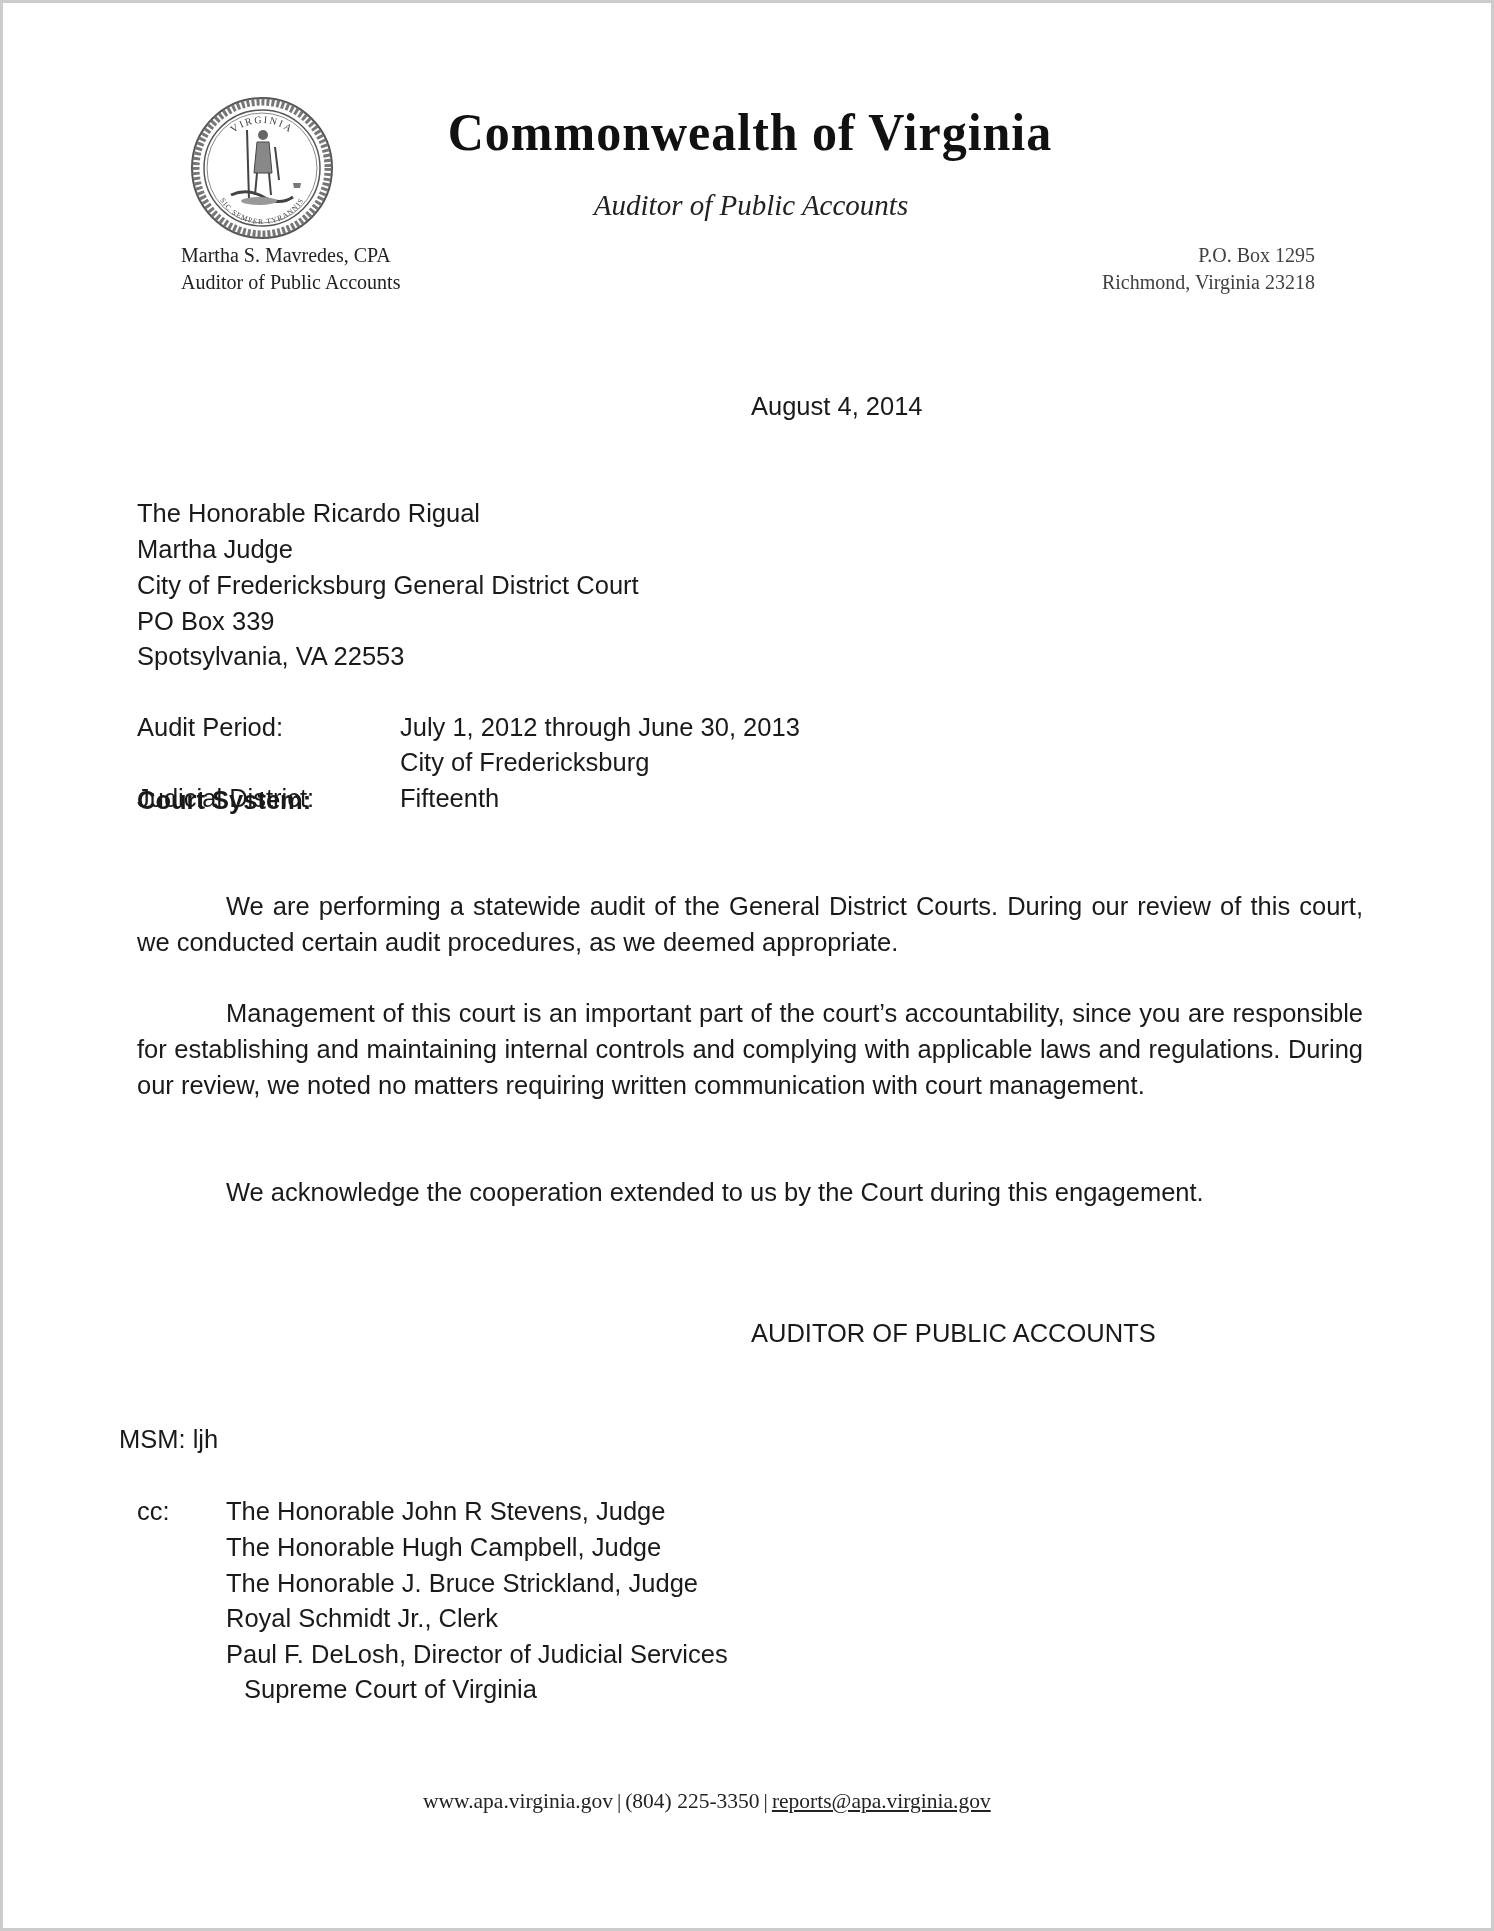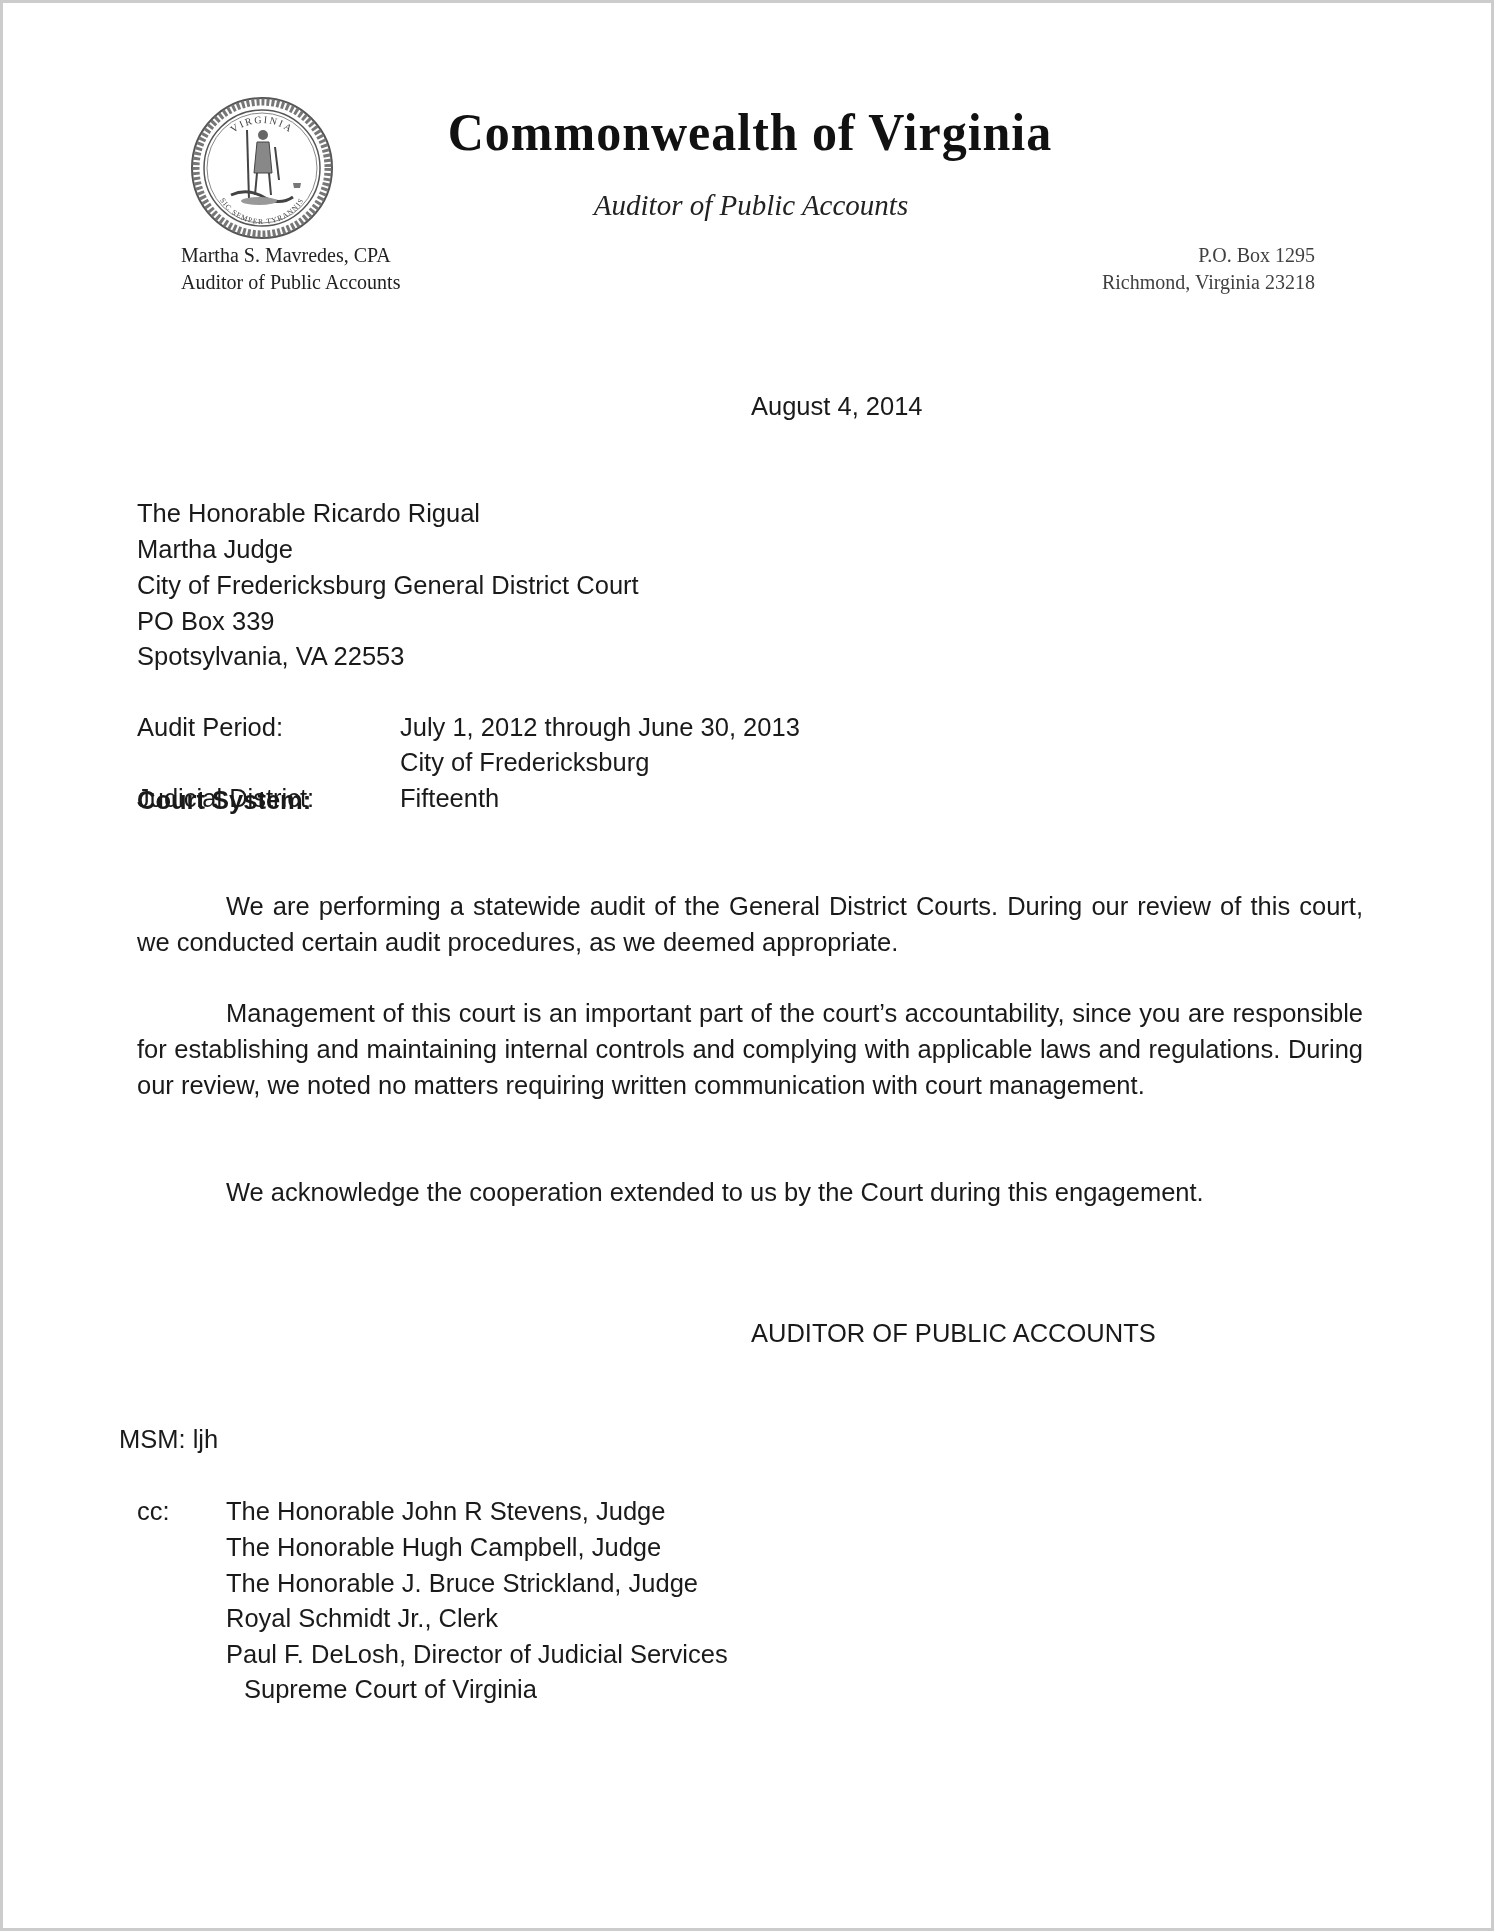--- a/index.html
+++ b/index.html
@@ -114,14 +114,17 @@
   <div>
     <div class="abs sans body" style="left:134px; top:1494px;">cc:</div>
     <div class="abs sans body cc-item" style="top:1494px;">The Honorable John R Stevens, Judge</div>
     <div class="abs sans body cc-item" style="top:1530px;">The Honorable Hugh Campbell, Judge</div>
     <div class="abs sans body cc-item" style="top:1566px;">The Honorable J. Bruce Strickland, Judge</div>
     <div class="abs sans body cc-item" style="top:1601px;">Royal Schmidt Jr., Clerk</div>
     <div class="abs sans body cc-item" style="top:1637px;">Paul F. DeLosh, Director of Judicial Services</div>
     <div class="abs sans body cc-sub" style="top:1672px;">Supreme Court of Virginia</div>
   </div>
 
+  <div class="abs serif footer">
+    <span>www.apa.virginia.gov</span><span class="sep">|</span><span>(804) 225-3350</span><span class="sep">|</span><span class="email">reports@apa.virginia.gov</span>
+  </div>
 
 </div>
 
 </body></html>

